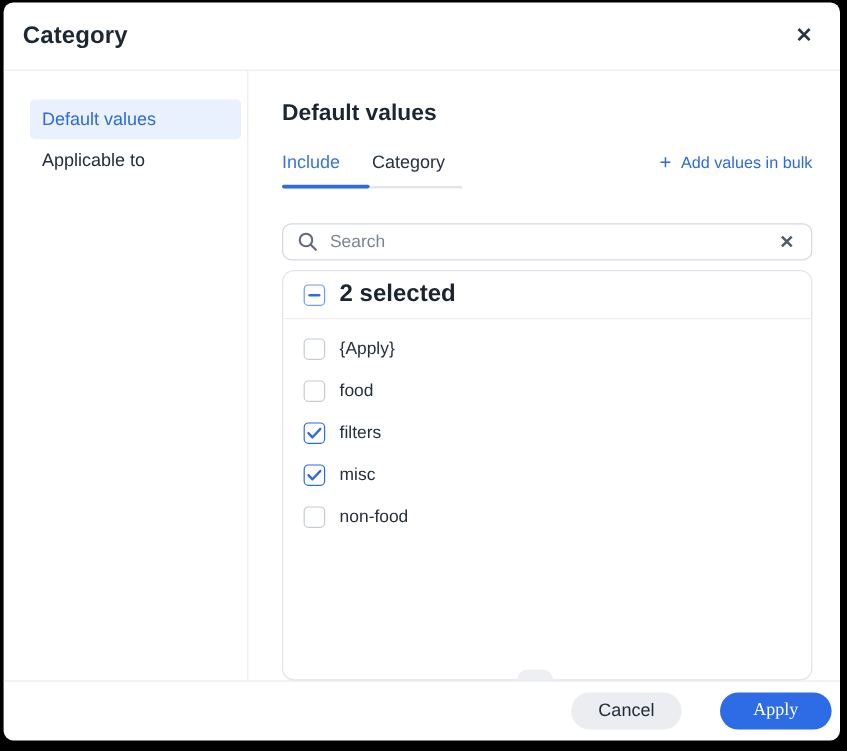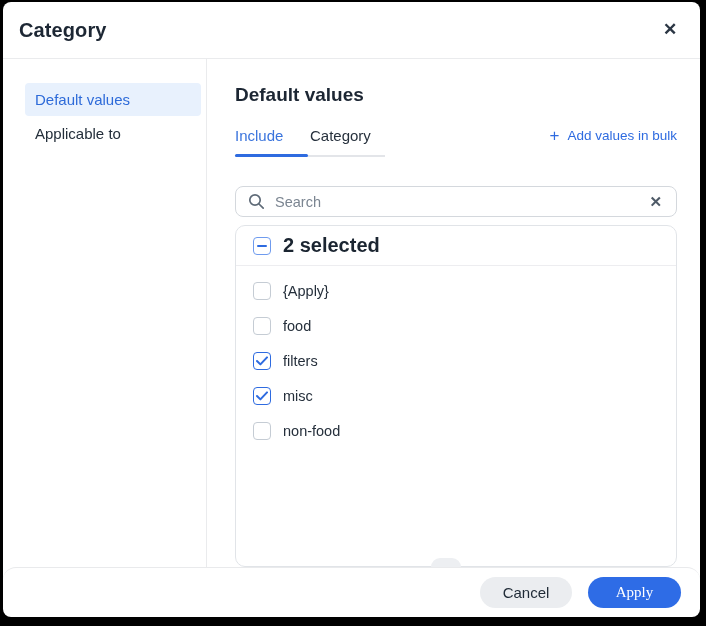--- a/index.html
+++ b/index.html
@@ -62,21 +62,21 @@
   .cb svg, .cb .dash { display:none; }
   .cb.checked { border-color:#2e6be0; }
   .cb.checked svg { display:block; }
   .cb.indet { border-color:#6f9bee; }
   .cb.indet .dash { display:block; width:10px; height:2px; background:#2e6be0; border-radius:1px; }
   
   .bump { position:absolute; left:428px; bottom:0; width:30px; height:9px;
     background:#edeff2; border-radius:15px 15px 0 0; }
   
   .ftr { flex:0 0 50px; border-top:1px solid #e9eaec; display:flex; align-items:center;
-    justify-content:flex-end; gap:16px; padding-right:19px;border-radius:13px; }
+    justify-content:flex-end; gap:32px; padding-right:7px; }
   .btn { height:31px; border:none; border-radius:16px; font-size:15px; font-family:inherit;
     cursor:pointer; }
   .btn-cancel { width:92px; background:#ebedf0; color:#1f2a36; }
   .btn-apply { width:93px; background:#2e6ce6; color:#fff; font-weight:500;font-family:Liberation Serif, serif; }
 </style>
 </head>
 <body>
 
 <div class="dialog">
 

